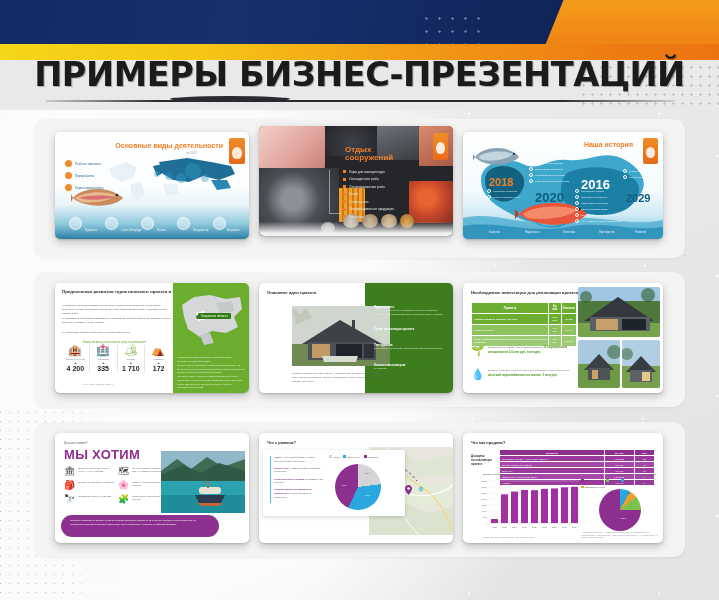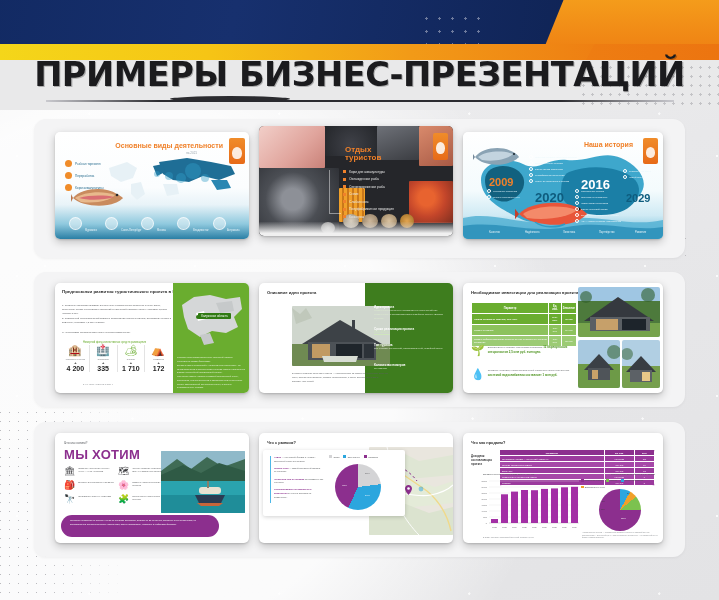--- a/index.html
+++ b/index.html
@@ -358,21 +358,21 @@
         <div class="s2-ph" style="left:80px;top:62px;width:26px;height:34px;background:repeating-linear-gradient(90deg,#f0a02a 0 3px,#c9781a 3px 5px);"></div>
         <div class="s2-ph" style="left:84px;top:88px;width:16px;height:14px;border-radius:50%;background:radial-gradient(circle,#d8cfc0,#9a907f);"></div>
         <div class="s2-ph" style="left:103px;top:88px;width:16px;height:14px;border-radius:50%;background:radial-gradient(circle,#cdb79b,#8d7a60);"></div>
         <div class="s2-ph" style="left:122px;top:88px;width:16px;height:14px;border-radius:50%;background:radial-gradient(circle,#d9c2a0,#97805f);"></div>
         <div class="s2-ph" style="left:141px;top:88px;width:14px;height:14px;border-radius:50%;background:radial-gradient(circle,#e2a44f,#9a6c25);"></div>
         <div class="s2-ph" style="left:62px;top:96px;width:14px;height:12px;border-radius:50%;background:radial-gradient(circle,#c8c8c8,#8e8e8e);"></div>
         <div class="s2-ph" style="left:0;top:96px;width:194px;height:14px;background:linear-gradient(180deg,rgba(245,245,245,.05),#f0f0f0 80%);"></div>
 
         <div class="s2-title">
           <span>Отдых</span><br>
-          <span>туристов</span>
+          <span>сооружений</span>
         </div>
         <div class="s2-badge">
             <i></i>
           </div>
 
         <div class="s2-list">
           <div>
               <span class="mk"></span>
               <span class="tx">Корм для аквакультуры</span>
             </div>
@@ -426,21 +426,21 @@
           <circle cx="64" cy="15" r="1.6" fill="#26140f"></circle>
           <path d="M4 20 L-2 12 L-2 28 Z" fill="#c23f2c"></path>
           <path d="M20 28 C28 34, 42 34, 50 30" stroke="#2f9cc6" stroke-width="1.4" fill="none"></path>
         </svg>
 
         <div class="s3-title">Наша история</div>
         <div class="s3-badge">
             <i></i>
           </div>
 
-        <div class="yr yr2018">2009</div>
+        <div class="yr yr2018">2018</div>
         <div class="yr yr2019">2020</div>
         <div class="yr yr2020">2016</div>
         <div class="yr yr2021">2029</div>
 
         <div class="s3-bullets" style="left:24px;top:56px;">
           <div>
               <span class="c"></span>
               <span class="t" style="color:#d8eef7">основание компании</span>
             </div>
           <div>

